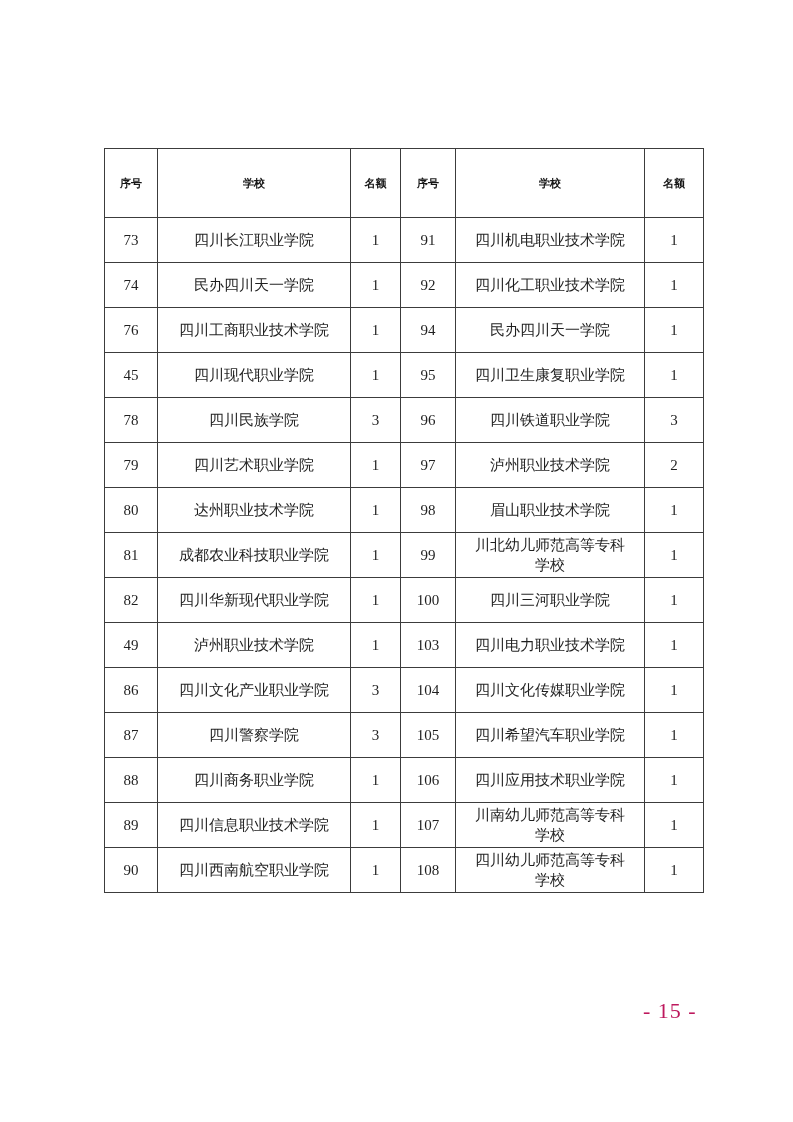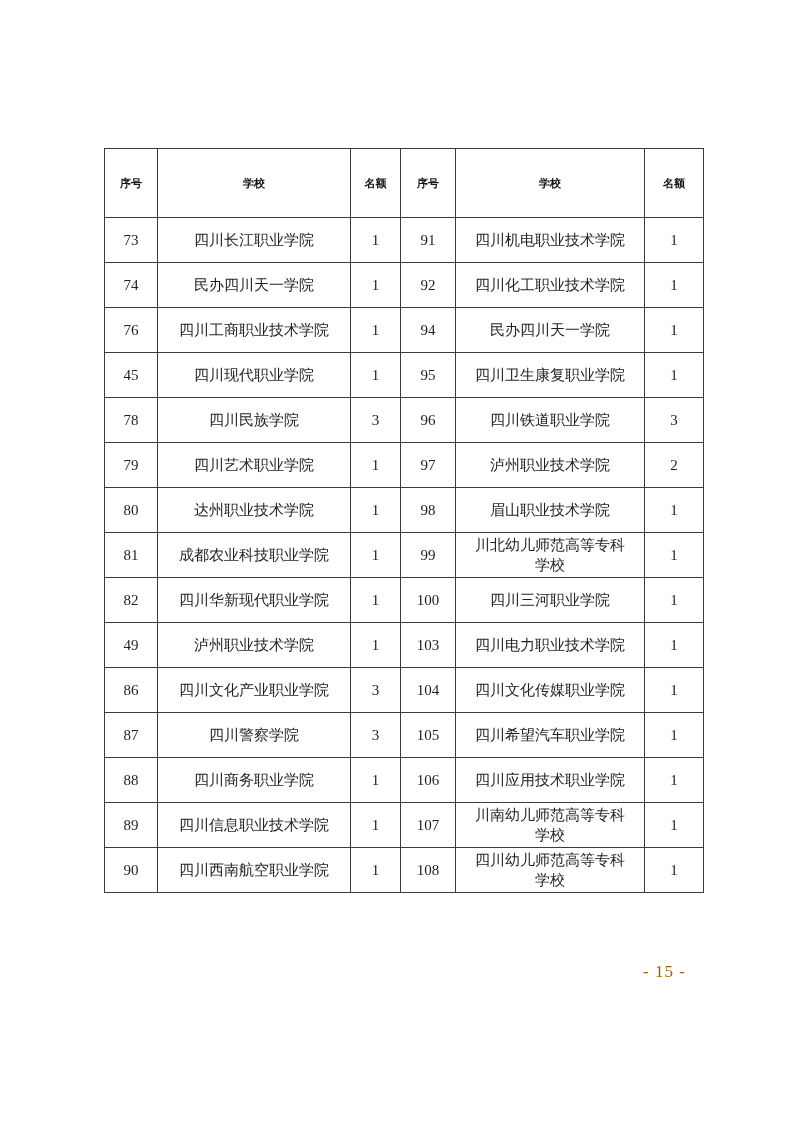--- a/index.html
+++ b/index.html
@@ -46,24 +46,24 @@
     line-height: 20px;
     padding: 2px 2px;
   }
   .doc-table td.school-cell {
     padding: 2px 15px;
     word-break: break-all;
   }
   .page-number {
     position: absolute;
     left: 643px;
-    top: 962px;
-    font-size: 17px;
+    top: 998px;
+    font-size: 22px;
     letter-spacing: 1px;
-    color: #a16207;
+    color: #be185d;
     white-space: nowrap;
   }
 </style>
 </head>
 <body>
 
 <div class="page">
 
   <table class="doc-table">
     <colgroup>

